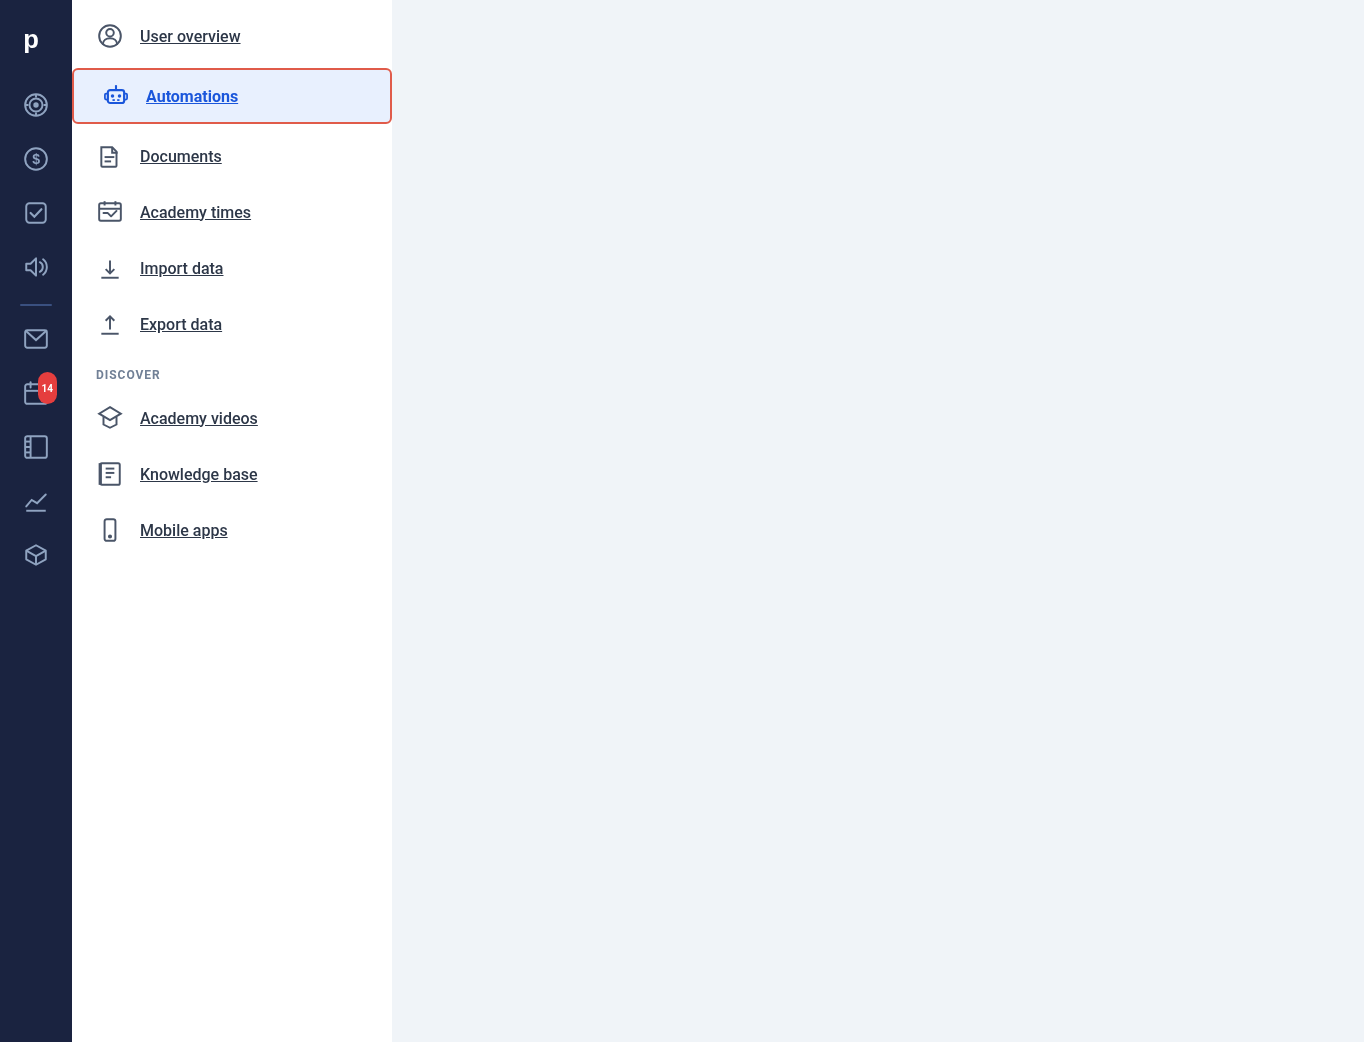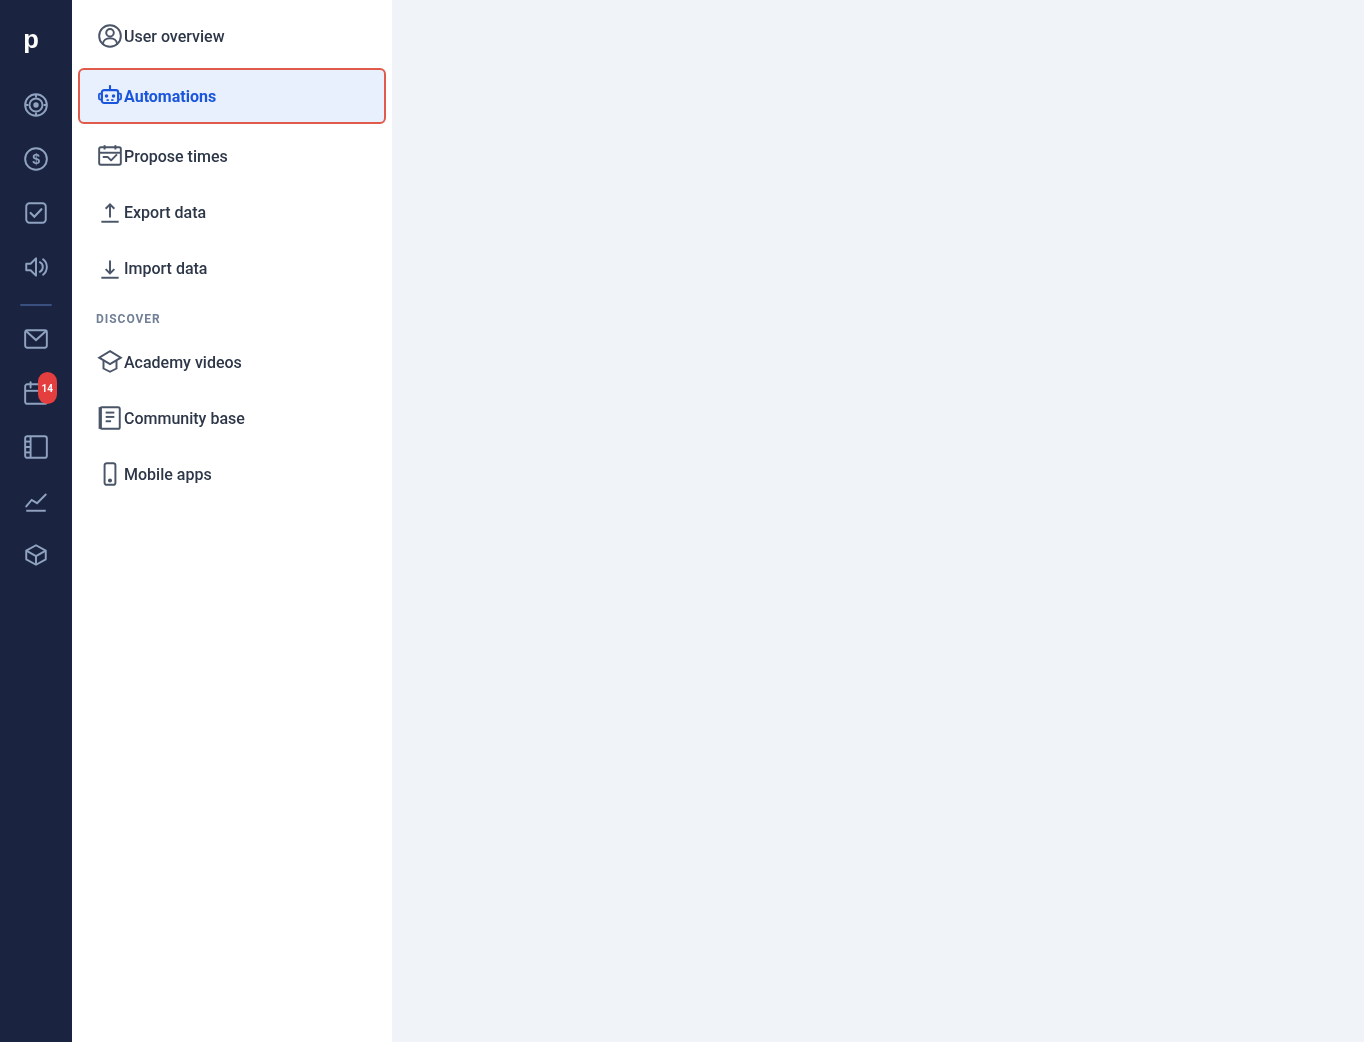--- a/index.html
+++ b/index.html
@@ -89,30 +89,32 @@
     }
 
     .menu-item {
       display: flex;
       align-items: center;
       padding: 14px 24px;
       cursor: pointer;
       color: #2d3748;
       font-size: 16px;
       font-weight: 500;
+      gap: 16px;
       border-radius: 0;
+      text-decoration: underline;
     }
 
     .menu-item.active {
       background: #e8f0fe;
       color: #1a56db;
       border: 2px solid #e05b4a;
       border-radius: 6px;
-      margin: 4px 6px;
-      padding: 12px 16px;
+      margin: 4px 0;
+      padding: 12px 28px;
     }
 
     .menu-item .menu-icon {
       width: 28px;
       height: 28px;
       display: flex;
       align-items: center;
       justify-content: center;
       flex-shrink: 0;
       font-size: 20px;
@@ -264,54 +266,65 @@
         <rect x="19" y="10" width="2.5" height="5" rx="1" stroke="#1a56db" stroke-width="1.5" fill="none"></rect>
 
         <line x1="9" y1="15.5" x2="11" y2="15.5" stroke="#1a56db" stroke-width="1.5"></line>
         <line x1="13" y1="15.5" x2="15" y2="15.5" stroke="#1a56db" stroke-width="1.5"></line>
       </svg>
     </span>
     <span style="font-weight: 700; color: #1a56db;">Automations</span>
   </div>
 
 
+  <div class="menu-item">
+    <span class="menu-icon">
+      <svg width="26" height="26" viewBox="0 0 24 24" fill="none" stroke="#4a5568" stroke-width="1.8" xmlns="http://www.w3.org/2000/svg">
+        <path d="M4 4h10l4 4v13a1 1 0 0 1-1 1H5a1 1 0 0 1-1-1V4z"></path>
+        <polyline points="14,4 14,9 19,9"></polyline>
+        <line x1="7" y1="13" x2="16" y2="13"></line>
+        <line x1="7" y1="17" x2="13" y2="17"></line>
+      </svg>
+    </span>
+    <span>Documents</span>
+  </div>
 
   <div class="menu-item">
     <span class="menu-icon">
       <svg width="26" height="26" viewBox="0 0 24 24" fill="none" stroke="#4a5568" stroke-width="1.8" xmlns="http://www.w3.org/2000/svg">
         <rect x="2" y="4" width="20" height="16" rx="1.5"></rect>
         <line x1="2" y1="9" x2="22" y2="9"></line>
         <line x1="7" y1="2" x2="7" y2="6"></line>
         <line x1="17" y1="2" x2="17" y2="6"></line>
         <path d="M6 13h4l3 3 5-5" stroke-linecap="round" stroke-linejoin="round"></path>
       </svg>
     </span>
-    <span>Propose times</span>
+    <span>Academy times</span>
+  </div>
+
+  <div class="menu-item">
+    <span class="menu-icon">
+      <svg width="26" height="26" viewBox="0 0 24 24" fill="none" stroke="#4a5568" stroke-width="1.8" xmlns="http://www.w3.org/2000/svg">
+        <polyline points="8,13 12,17 16,13"></polyline>
+        <line x1="12" y1="5" x2="12" y2="17"></line>
+        <line x1="4" y1="21" x2="20" y2="21"></line>
+      </svg>
+    </span>
+    <span>Import data</span>
   </div>
 
   <div class="menu-item">
     <span class="menu-icon">
       <svg width="26" height="26" viewBox="0 0 24 24" fill="none" stroke="#4a5568" stroke-width="1.8" xmlns="http://www.w3.org/2000/svg">
         <polyline points="8,9 12,5 16,9"></polyline>
         <line x1="12" y1="5" x2="12" y2="17"></line>
         <line x1="4" y1="21" x2="20" y2="21"></line>
       </svg>
     </span>
     <span>Export data</span>
-  </div>
-
-  <div class="menu-item">
-    <span class="menu-icon">
-      <svg width="26" height="26" viewBox="0 0 24 24" fill="none" stroke="#4a5568" stroke-width="1.8" xmlns="http://www.w3.org/2000/svg">
-        <polyline points="8,13 12,17 16,13"></polyline>
-        <line x1="12" y1="5" x2="12" y2="17"></line>
-        <line x1="4" y1="21" x2="20" y2="21"></line>
-      </svg>
-    </span>
-    <span>Import data</span>
   </div>
 
 
   <div class="menu-section-label">DISCOVER</div>
 
   <div class="menu-item">
     <span class="menu-icon">
       <svg width="26" height="26" viewBox="0 0 24 24" fill="none" stroke="#4a5568" stroke-width="1.8" xmlns="http://www.w3.org/2000/svg">
         <polygon points="12,2 22,8 12,14 2,8"></polygon>
         <polyline points="6,11 6,18 12,21 18,18 18,11"></polyline>
@@ -324,21 +337,21 @@
     <span class="menu-icon">
       <svg width="26" height="26" viewBox="0 0 24 24" fill="none" stroke="#4a5568" stroke-width="1.8" xmlns="http://www.w3.org/2000/svg">
         <rect x="3" y="2" width="18" height="20" rx="1.5"></rect>
         <line x1="8" y1="7" x2="16" y2="7"></line>
         <line x1="8" y1="11" x2="16" y2="11"></line>
         <line x1="8" y1="15" x2="13" y2="15"></line>
 
         <line x1="3" y1="2" x2="3" y2="22" stroke-width="3"></line>
       </svg>
     </span>
-    <span>Community base</span>
+    <span>Knowledge base</span>
   </div>
 
 
   <div class="menu-item">
     <span class="menu-icon">
       <svg width="26" height="26" viewBox="0 0 24 24" fill="none" stroke="#4a5568" stroke-width="1.8" xmlns="http://www.w3.org/2000/svg">
         <rect x="7" y="2" width="10" height="20" rx="2"></rect>
         <circle cx="12" cy="18" r="1"></circle>
       </svg>
     </span>

